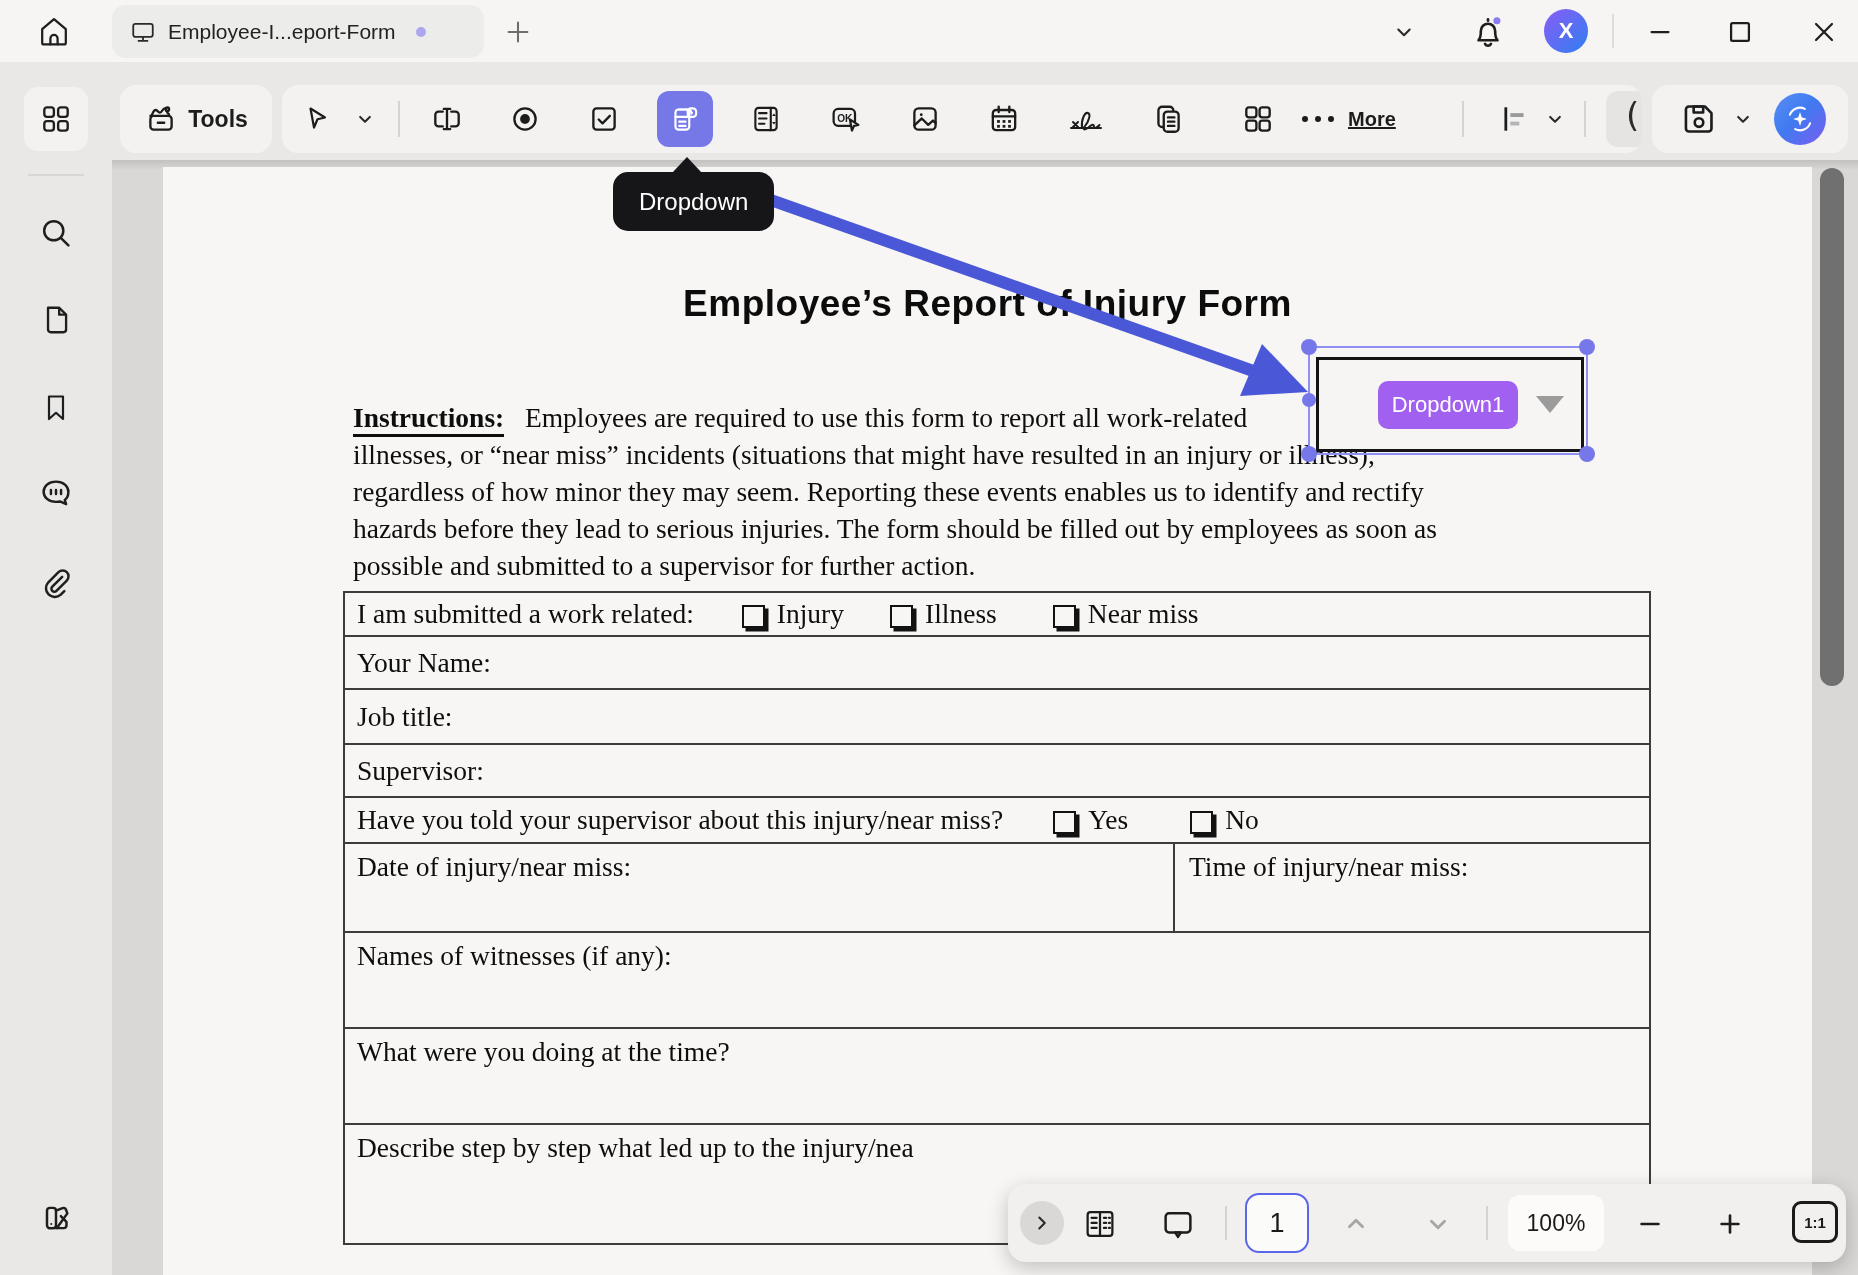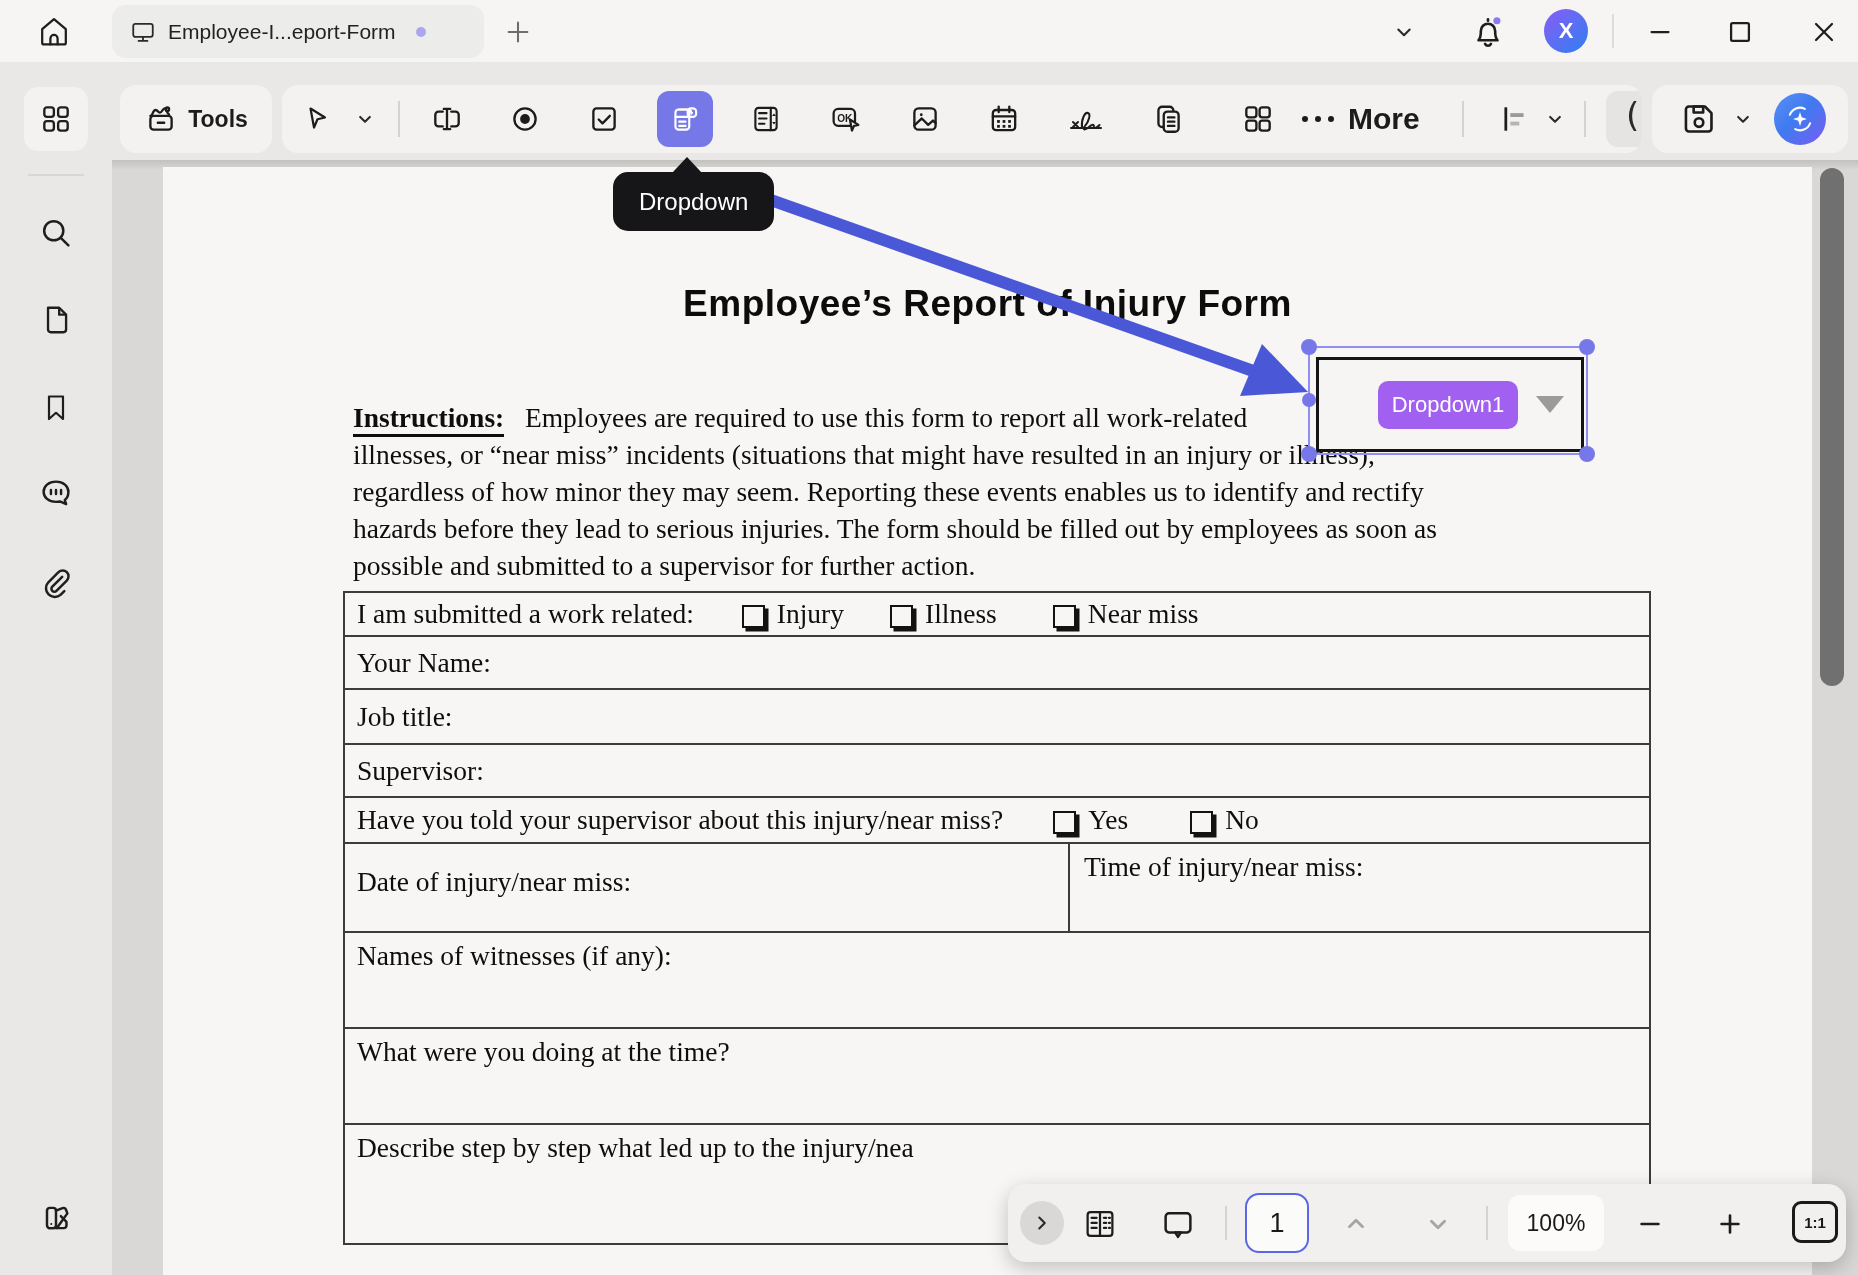--- a/index.html
+++ b/index.html
@@ -35,21 +35,21 @@
   .tgroup{position:absolute;top:23px;height:68px;background:#f3f2f1;border-radius:16px;}
   .tools-group{left:8px;width:152px;display:flex;align-items:center;justify-content:center;gap:10px;}
   .tools-label{font-size:23px;font-weight:bold;color:#1c1c1c;}
   .main-group{left:170px;width:1360px;overflow:hidden;}
   .right-group{left:1540px;width:196px;}
   .tbtn{position:absolute;top:6px;width:56px;height:56px;border-radius:12px;
         display:flex;align-items:center;justify-content:center;}
   .tbtn.active{background:#7678e8;}
   .tsep{position:absolute;top:16px;width:2px;height:36px;background:#d4d3d2;}
   .more-wrap{position:absolute;top:6px;height:56px;display:flex;align-items:center;gap:12px;}
-  .more-label{font-size:30px;font-weight:bold;color:#1c1c1c;}
+  .more-label{font-size:20px;font-weight:bold;color:#1c1c1c;text-decoration:underline;}
   .clip-btn-bg{position:absolute;left:1324px;top:6px;width:46px;height:56px;
                background:#e5e4e3;border-radius:12px;}
   .clip-glyph{position:absolute;left:1344px;top:10px;font-size:34px;color:#2a2a2a;
               font-family:"DejaVu Sans",sans-serif;}
 
   
   .docarea{left:112px;top:160px;width:1746px;height:1115px;background:#d9d8d7;}
   .doc-shadow{left:112px;top:160px;width:1746px;height:10px;
               background:linear-gradient(#c2c1c0,rgba(194,193,192,0));}
   .page{left:163px;top:167px;width:1649px;height:1108px;background:#f7f6f4;}
@@ -510,21 +510,21 @@
       <span class="opt" style="margin-left:50px;">
           <span class="wds"></span>
           <span>Yes</span>
         </span>
       <span class="opt" style="margin-left:62px;">
           <span class="wds"></span>
           <span>No</span>
         </span>
     </div>
     <div class="frow tall" style="height:89px;padding:0;">
-      <div style="width:723px;padding:22px 0 0 12px;box-sizing:border-box;"><span>Date of injury/near miss:</span></div>
+      <div style="width:828px;padding:7px 0 0 12px;box-sizing:border-box;"><span>Date of injury/near miss:</span></div>
       <div class="fcell2"><span>Time of injury/near miss:</span></div>
     </div>
     <div class="frow tall" style="height:96px;">
       <span>Names of witnesses (if any):</span>
     </div>
     <div class="frow tall" style="height:96px;">
       <span>What were you doing at the time?</span>
     </div>
     <div class="frow tall" style="height:120px;">
       <span>Describe step by step what led up to the injury/nea</span>

